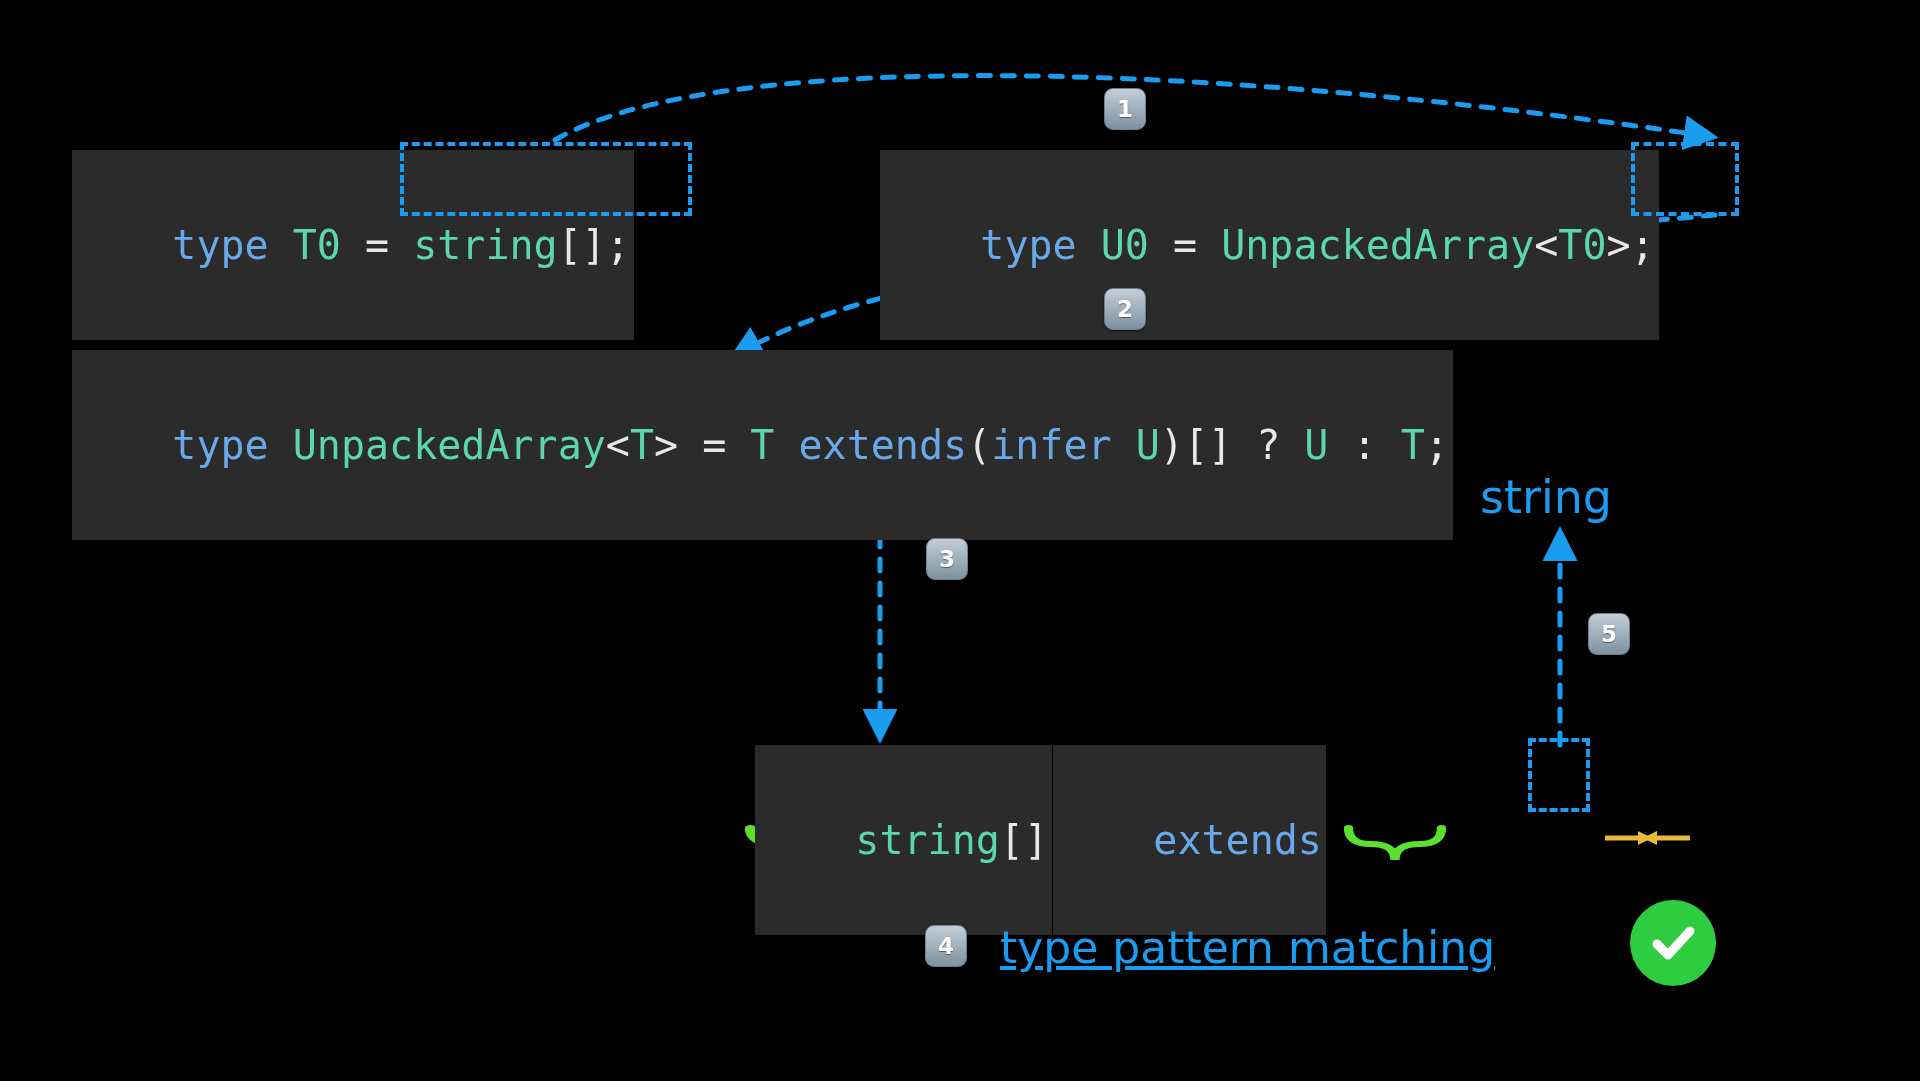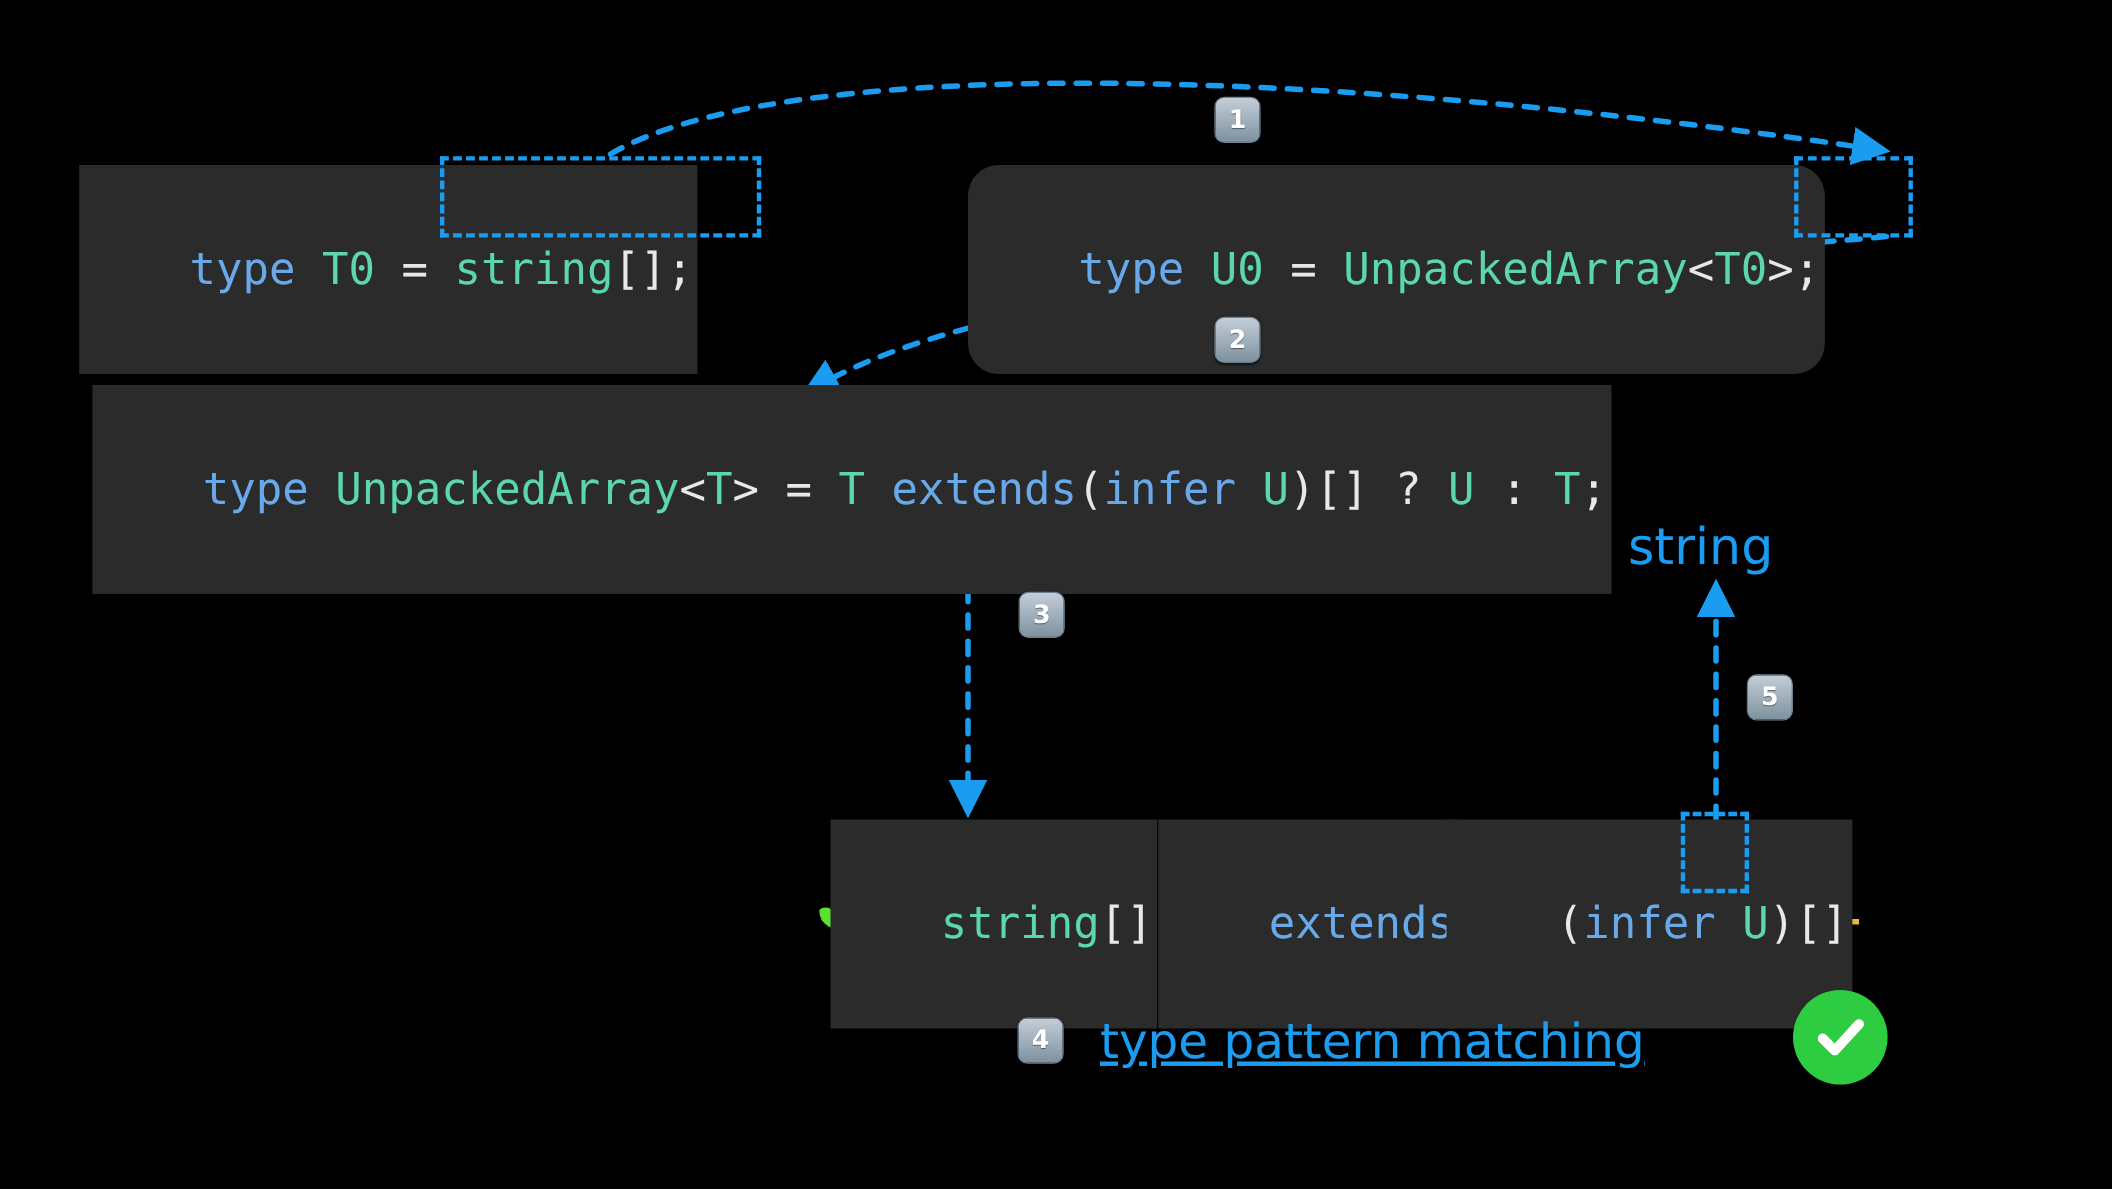--- a/index.html
+++ b/index.html
@@ -104,39 +104,36 @@
       <line x1="1605" y1="838" x2="1690" y2="838" stroke="#e8b93a" stroke-width="5"></line>
       <path d="M 1638,831 l 14,7 l -14,7 z" fill="#e8b93a"></path>
       <path d="M 1657,831 l -14,7 l 14,7 z" fill="#e8b93a"></path>
     </g>
   </svg>
 
   <div class="code" style="left:72px; top:150px;">
     <span class="kw">type</span><span class="pn"> </span><span class="ty">T0</span><span class="pn"> = </span><span class="ty">string</span><span class="pn">[]</span><span class="pn">;</span>
   </div>
 
-  <div class="code" style="left:880px; top:150px;border-radius:28px;">
+  <div class="code" style="left:880px; top:150px;">
     <span class="kw">type</span><span class="pn"> </span><span class="ty">U0</span><span class="pn"> = </span><span class="ty">UnpackedArray</span><span class="pn">&lt;</span><span class="ty">T0</span><span class="pn">&gt;;</span>
   </div>
 
-  <div class="code" style="left:84px; top:350px;text-align:right;">
+  <div class="code" style="left:72px; top:350px;text-align:right;">
     <span class="kw">type</span><span class="pn"> </span><span class="ty">UnpackedArray</span><span class="pn">&lt;</span><span class="ty">T</span><span class="pn">&gt; = </span><span class="ty">T</span><span class="pn"> </span><span class="kw">extends</span><span class="pn">(</span><span class="kw">infer</span><span class="pn"> </span><span class="ty">U</span><span class="pn">)[] ? </span><span class="ty">U</span><span class="pn"> : </span><span class="ty">T</span><span class="pn">;</span>
   </div>
 
   <div class="code" style="left:755px; top:745px;">
     <span class="ty">string</span><span class="pn">[]</span>
   </div>
 
   <div class="code" style="left:1053px; top:745px;">
     <span class="kw">extends</span>
   </div>
 
-  <div class="code" style="left:1315px; top:745px;">
-    <span class="pn">(</span><span class="kw">infer</span><span class="pn"> </span><span class="ty">U</span><span class="pn">)</span><span class="pn">[]</span>
-  </div>
 
   <div class="dashbox" style="left:400px; top:142px; width:292px; height:74px;"></div>
 
   <div class="dashbox" style="left:1631px; top:142px; width:108px; height:74px;"></div>
 
   <div class="dashbox" style="left:1528px; top:738px; width:62px; height:74px;"></div>
 
   <div class="badge" style="left:1104px; top:88px;">
     <span>1</span>
   </div>

